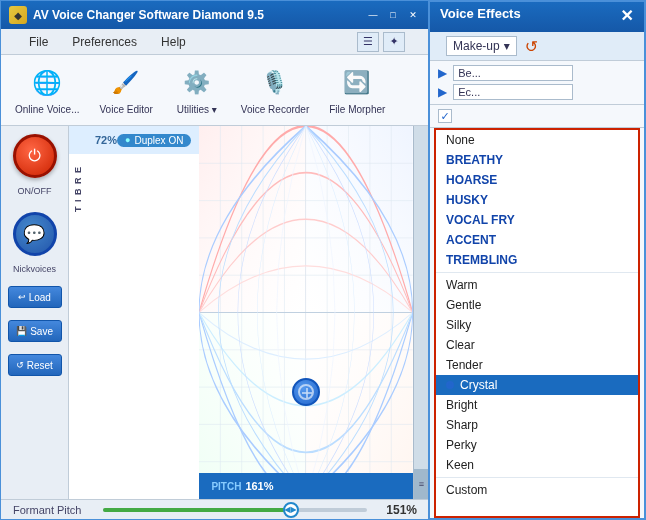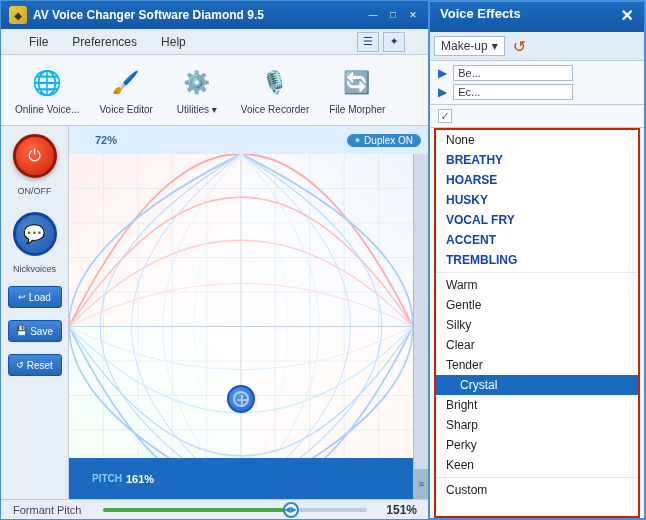--- a/index.html
+++ b/index.html
@@ -184,21 +184,21 @@
       font-size: 10px;
       cursor: pointer;
       display: flex; align-items: center; justify-content: center;
       gap: 3px;
       margin-top: 4px;
     }
 
     .pitch-area {
       flex: 1;
       display: flex;
-      flex-direction: column;
+      flex-direction: row;
       position: relative;
       background: white;
     }
     .pitch-header {
       display: flex;
       align-items: center;
       background: #ddeeff;
       height: 28px;
       padding: 0 8px;
       font-size: 11px;
@@ -263,25 +263,25 @@
 
     .right-strip {
       width: 16px;
       background: #c8d8e8;
       border-left: 1px solid #aabbcc;
       display: flex;
       flex-direction: column;
     }
 
     .pitch-footer {
-      height: 41px;
+      height: 26px;
       background: #1a6bbf;
       display: flex;
       align-items: center;
-      padding: 0 23px;
+      padding: 0 12px;
     }
     .pitch-footer-label {
       color: #88ccff;
       font-size: 10px;
       font-weight: bold;
     }
     .pitch-footer-val {
       color: white;
       font-size: 11px;
       font-weight: bold;
@@ -367,21 +367,21 @@
       color: white;
       background: none;
       border: none;
       font-size: 16px;
       cursor: pointer;
       font-weight: bold;
     }
 
     .ve-toolbar {
       background: #e0ecf8;
-      padding: 4px 4px;
+      padding: 4px 16px;
       display: flex;
       align-items: center;
       gap: 4px;
       border-bottom: 1px solid #c0ccd8;
     }
     .ve-dropdown {
       background: white;
       border: 1px solid #aabbcc;
       padding: 2px 6px;
       font-size: 12px;

